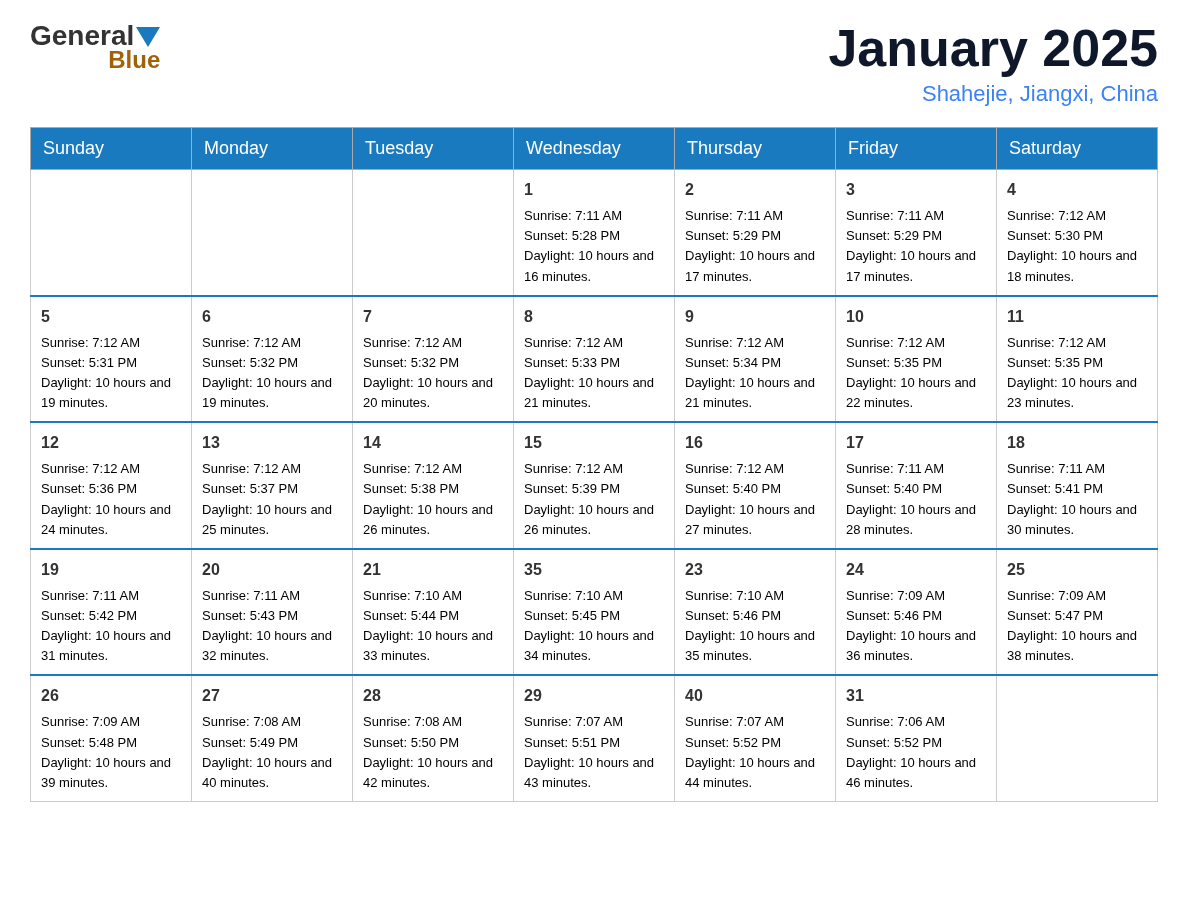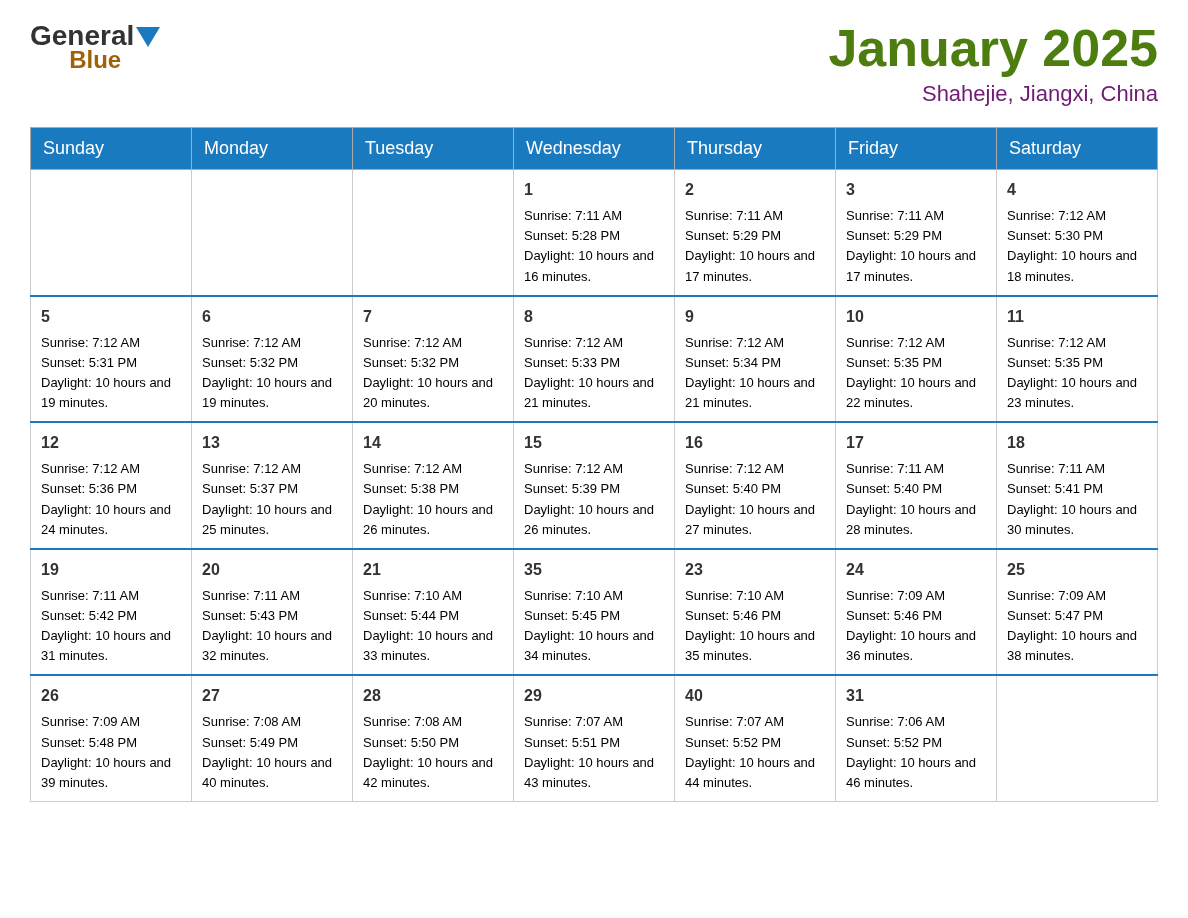--- a/index.html
+++ b/index.html
@@ -12,21 +12,21 @@
     }
     .header {
       display: flex;
       justify-content: space-between;
       align-items: flex-start;
       margin-bottom: 20px;
     }
     .logo {
       display: flex;
       flex-direction: column;
-      align-items: center;
+      align-items: flex-end;
     }
     .logo-line {
       display: flex;
       align-items: center;
     }
     .logo-line .general-text {
       font-size: 28px;
       font-weight: bold;
       color: #333;
     }
@@ -35,26 +35,26 @@
       font-weight: bold;
       color: #a16207;
       margin-top: -4px;
     }
     .title-section {
       text-align: right;
     }
     .month-year {
       font-size: 52px;
       font-weight: bold;
-      color: #4d7c0f;
+      color: #0f172a;
       line-height: 1.1;
     }
     .location {
       font-size: 22px;
-      color: #701a75;
+      color: #3b82f6;
       margin-top: 4px;
     }
     .calendar {
       width: 100%;
       border-collapse: collapse;
       border: 1px solid #aaa;
     }
     .calendar th {
       background-color: #1a7abf;
       color: #ffffff;

